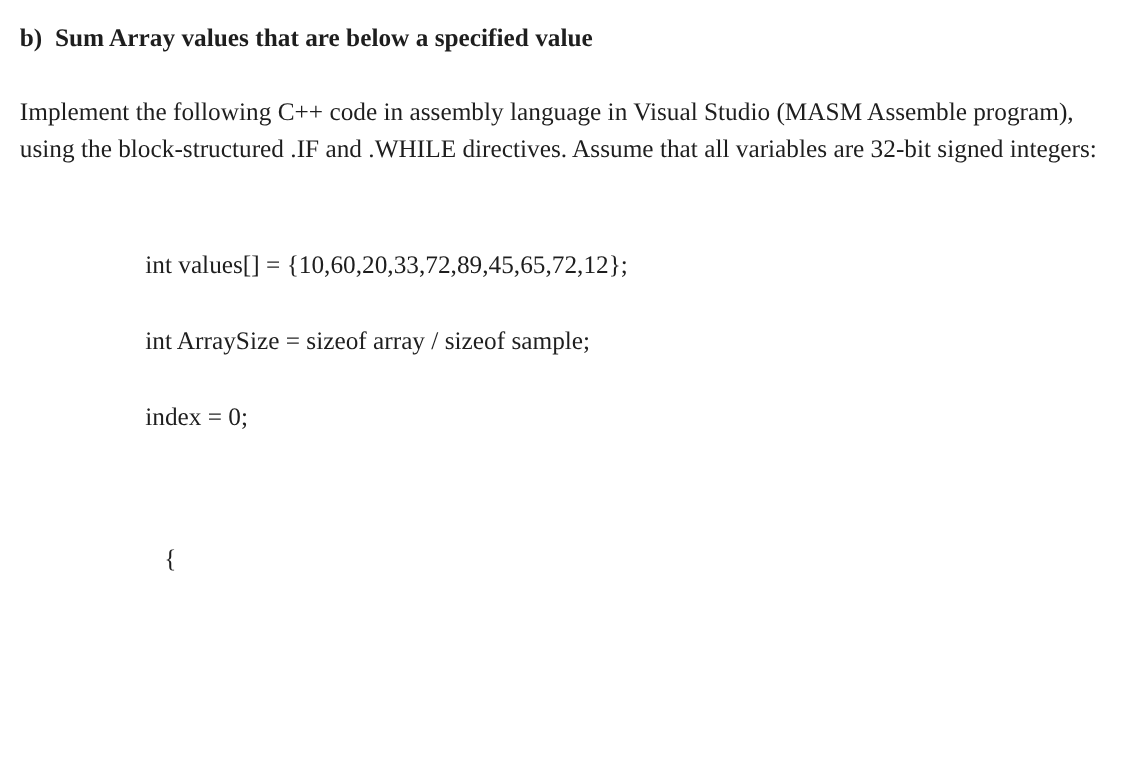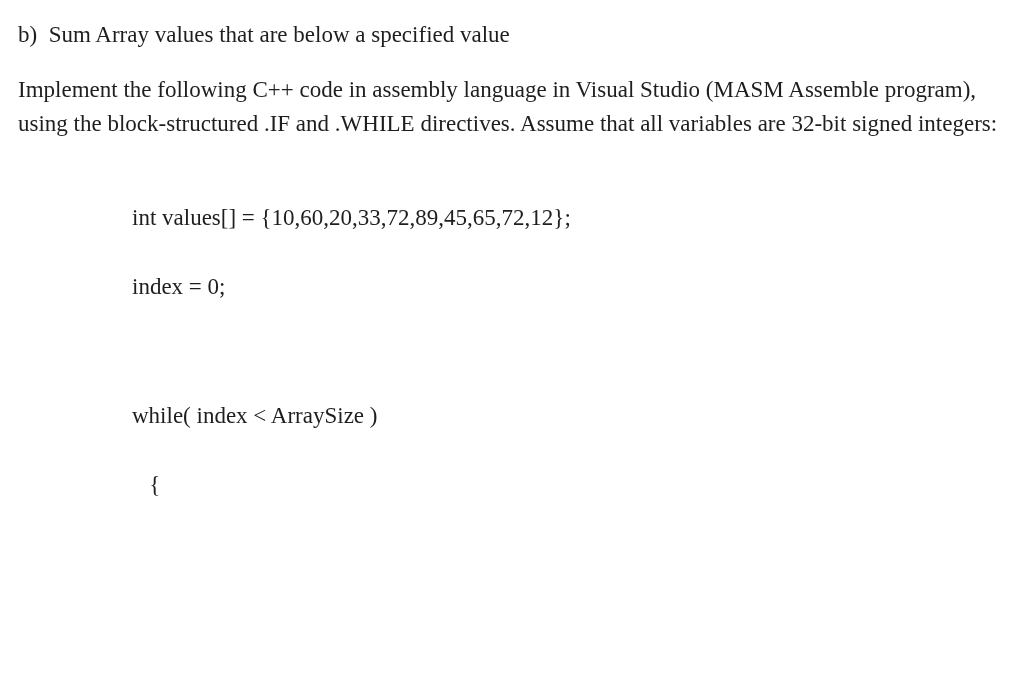--- a/index.html
+++ b/index.html
@@ -7,24 +7,25 @@
       font-size: 23px;
       color: #1e1e1e;
       margin: 0;
       padding: 18px 12px 18px 18px;
       line-height: 1.5;
       background: #ffffff;
       width: 1024px;
       box-sizing: border-box;
     }
     .question-header {
-      margin-bottom: 20px;
+      margin-bottom: 32px;
+      font-weight: bold;
     }
     .paragraph {
-      margin-bottom: 25px;
+      margin-bottom: 36px;
     }
     .code-block {
       margin-left: 114px;
       font-family: "Times New Roman", Times, serif;
       font-size: 23px;
       line-height: 1.5;
       white-space: pre;
     }
     .blank-line {
       height: 1.1em;
@@ -34,23 +35,23 @@
 <body>
 
 <div class="question-header">
   <span>b)</span>&nbsp;&nbsp;<span>Sum Array values that are below a specified value</span>
 </div>
 
 <div class="paragraph">Implement the following C++ code in assembly language in Visual Studio (MASM Assemble program), using the block-structured .IF and .WHILE directives. Assume that all variables are 32-bit signed integers:</div>
 
 <div class="code-block">
 <div>int values[] = {10,60,20,33,72,89,45,65,72,12};</div>
+<div>int ArraySize = sizeof array / sizeof sample;</div>
 <div>index = 0;</div>
 <div class="blank-line"></div>
-<div>while( index &lt; ArraySize )</div>
 <div>   {</div>
 
 
 
 
 
 
 </div>
 
 </body></html>

